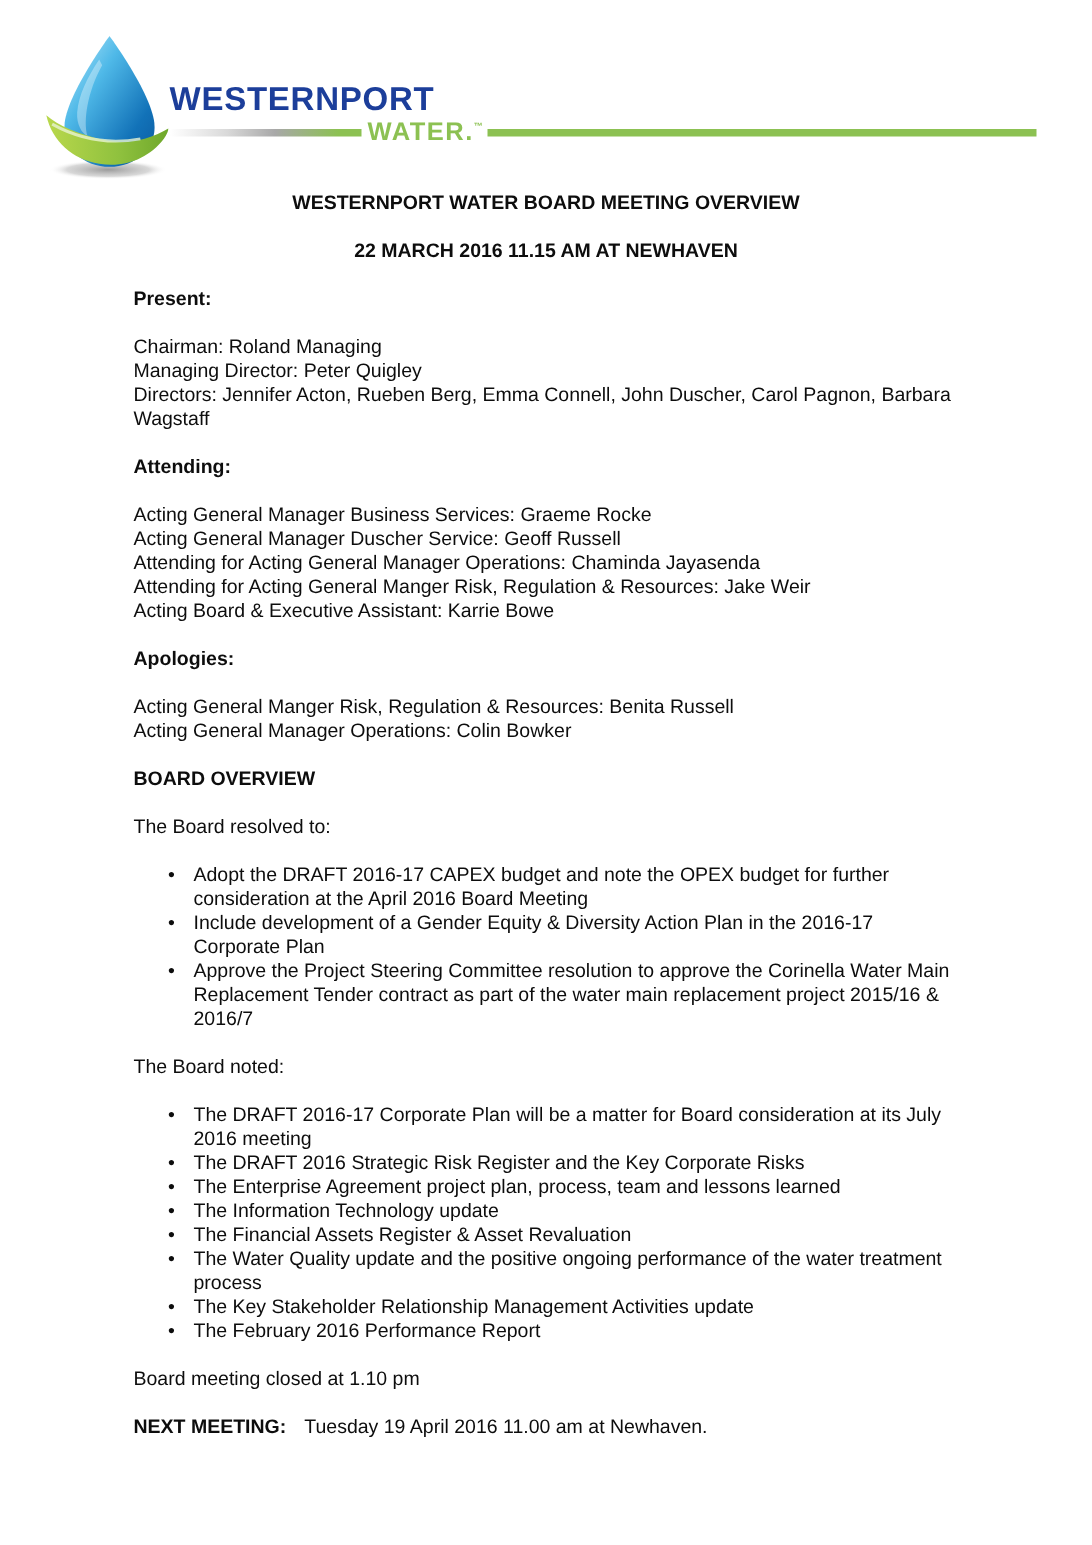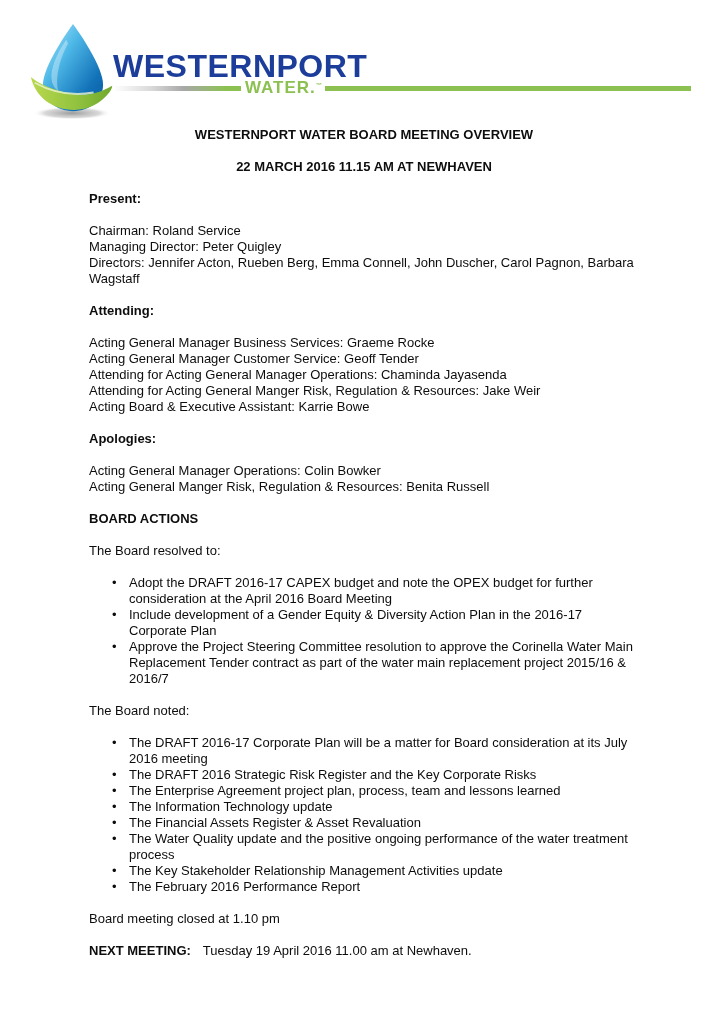--- a/index.html
+++ b/index.html
@@ -7,21 +7,21 @@
   .page {
     position:relative; width:728px; height:1030px; background:#ffffff;
     overflow:hidden; color:#111;
   }
 
   
   .logo { position:absolute; left:28px; top:20px; width:672px; height:100px; }
   .drop-svg { position:absolute; left:0; top:2px; width:90px; height:98px; }
   .wordmark { position:absolute; left:85px; top:33px; width:586px; }
   .brand-primary {
-    font-weight:bold; font-size:32px; letter-spacing:0.5px;
+    font-weight:bold; font-size:22px; letter-spacing:0.5px;
     color:#1c3e9a; line-height:26px; white-space:nowrap;
   }
   .brand-row2 { display:flex; align-items:center; margin-top:1px; height:16px; }
   .rule-left {
     width:128px; height:5px;
     background:linear-gradient(90deg,#ffffff 0%,#d9d9d9 30%,#a8a8a8 55%,#8cc152 88%,#8cc152 100%);
   }
   .brand-secondary {
     font-weight:bold; font-size:17px; letter-spacing:1px;
     color:#8cc152; line-height:16px; padding:0 2px 0 4px; white-space:nowrap;
@@ -85,41 +85,41 @@
     </div>
   </div>
 
   <div class="content">
 
     <div class="c bold mb">WESTERNPORT WATER BOARD MEETING OVERVIEW</div>
     <div class="c bold mb">22 MARCH 2016 11.15 AM AT NEWHAVEN</div>
 
     <div class="bold mb">Present:</div>
     <div class="group">
-      <div>Chairman: Roland Service</div>
+      <div>Chairman: Roland Managing</div>
       <div>Managing Director: Peter Quigley</div>
       <div>Directors: Jennifer Acton, Rueben Berg, Emma Connell, John Duscher, Carol Pagnon, Barbara Wagstaff</div>
     </div>
 
     <div class="bold mb">Attending:</div>
     <div class="group">
       <div>Acting General Manager Business Services: Graeme Rocke</div>
-      <div>Acting General Manager Customer Service: Geoff Tender</div>
+      <div>Acting General Manager Duscher Service: Geoff Russell</div>
       <div>Attending for Acting General Manager Operations: Chaminda Jayasenda</div>
       <div>Attending for Acting General Manger Risk, Regulation &amp; Resources: Jake Weir</div>
       <div>Acting Board &amp; Executive Assistant: Karrie Bowe</div>
     </div>
 
     <div class="bold mb">Apologies:</div>
     <div class="group">
+      <div>Acting General Manger Risk, Regulation &amp; Resources: Benita Russell</div>
       <div>Acting General Manager Operations: Colin Bowker</div>
-      <div>Acting General Manger Risk, Regulation &amp; Resources: Benita Russell</div>
     </div>
 
-    <div class="bold mb">BOARD ACTIONS</div>
+    <div class="bold mb">BOARD OVERVIEW</div>
 
     <div class="mb">The Board resolved to:</div>
     <ul class="blist">
       <li>Adopt the DRAFT 2016-17 CAPEX budget and note the OPEX budget for further consideration at the April 2016 Board Meeting</li>
       <li>Include development of a Gender Equity &amp; Diversity Action Plan in the 2016-17 Corporate Plan</li>
       <li>Approve the Project Steering Committee resolution to approve the Corinella Water Main Replacement Tender contract as part of the water main replacement project 2015/16 &amp; 2016/7</li>
     </ul>
 
     <div class="mb mt">The Board noted:</div>
     <ul class="blist">

